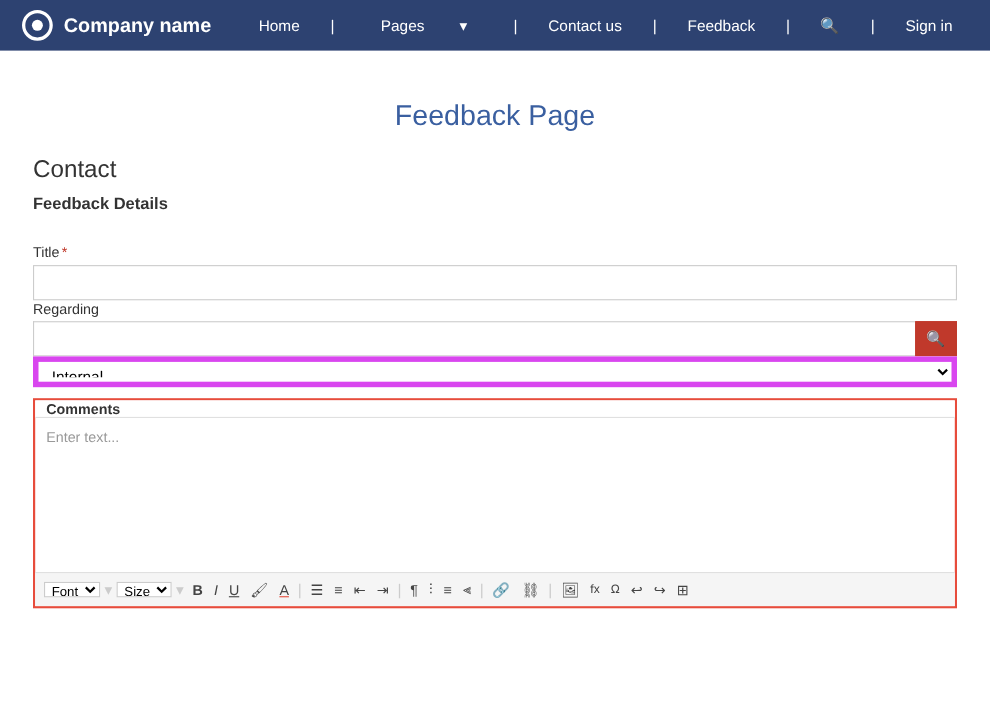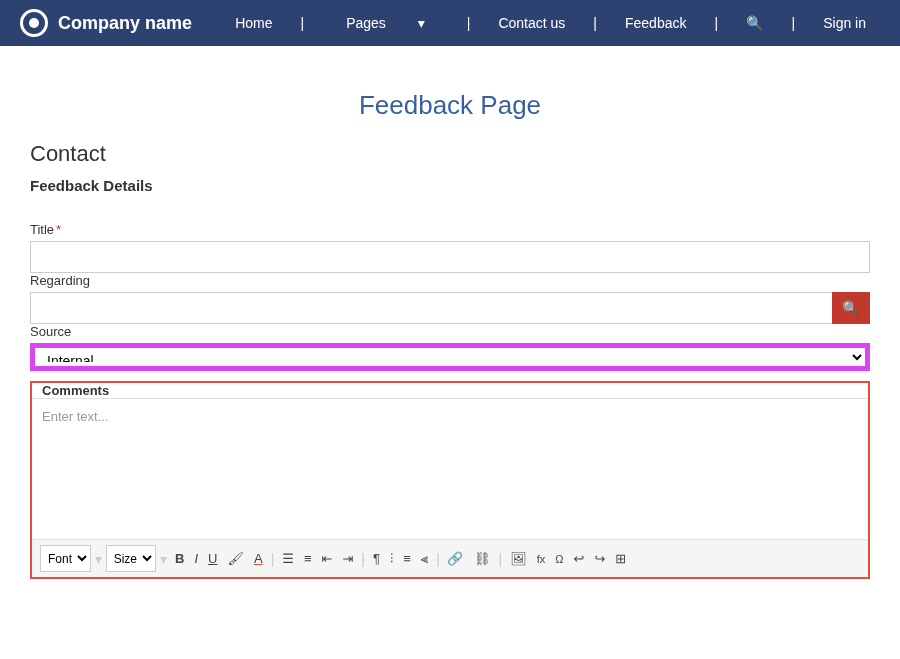--- a/index.html
+++ b/index.html
@@ -189,27 +189,26 @@
       cursor: pointer;
       font-size: 13px;
       padding: 2px 4px;
       color: #444;
       display: inline-flex;
       align-items: center;
       justify-content: center;
     }
 
     .toolbar-select {
-      height: 27px;
+      height: 14px;
       border: 1px solid #ccc;
       background: #fff;
       font-size: 12px;
       padding: 0 2px;
       cursor: pointer;
-      text-align: right;
     }
 
     .toolbar-sep {
       color: #ccc;
       margin: 0 2px;
     }
 
     .bold-btn { font-weight: bold; }
     .italic-btn { font-style: italic; }
     .underline-btn { text-decoration: underline; }
@@ -280,21 +279,20 @@
 
   <div class="form-group">
     <label class="form-label">Regarding</label>
     <div class="regarding-wrapper">
       <input type="text" class="form-input" style="">
       <button class="regarding-search-btn">🔍</button>
     </div>
   </div>
 
   <div class="form-group">
-    <label class="form-label">Source</label>
     <select class="form-select">
       <option>Internal</option>
       <option>External</option>
       <option>Web</option>
     </select>
   </div>
 
   <div class="comments-container">
     <div class="comments-header">Comments</div>
     <div class="comments-body" contenteditable="true" style="">

